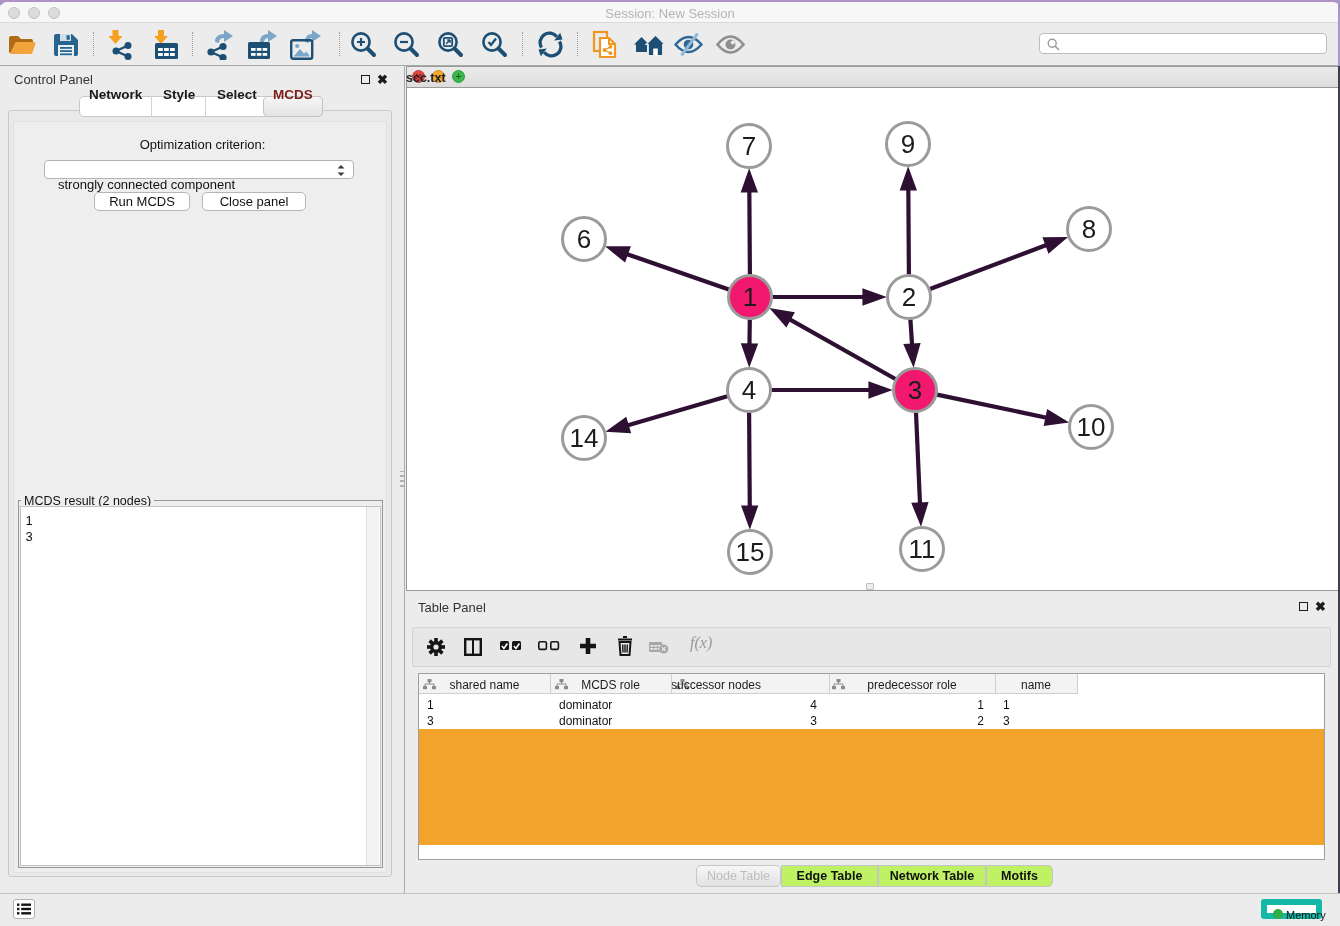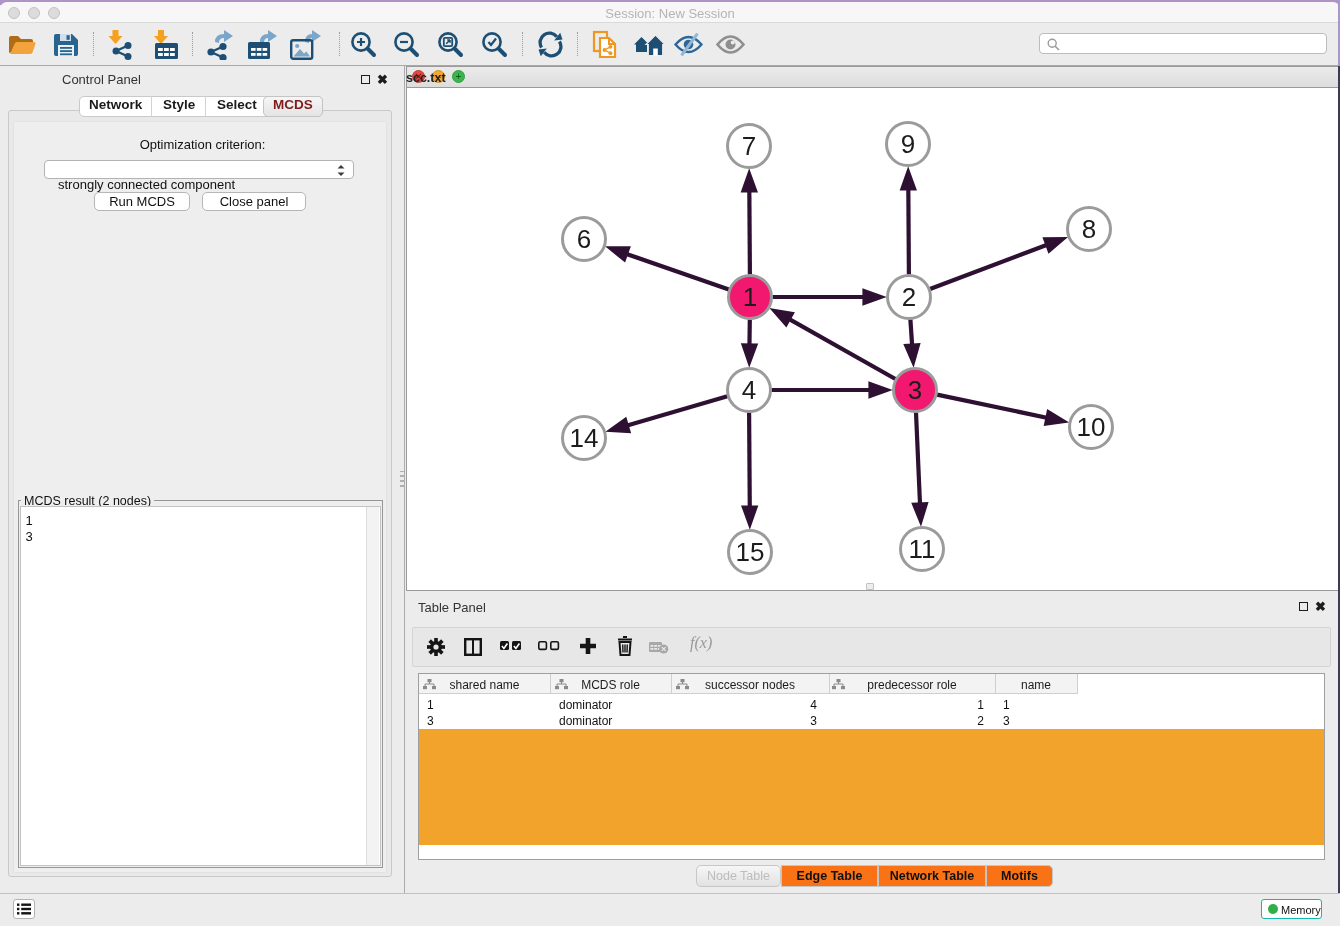--- a/index.html
+++ b/index.html
@@ -6,27 +6,27 @@
 .abs { position:absolute; }
 .ti { position:absolute; }
 #purple { left:0; top:0; width:1340px; height:5px; background:#ae94c6; }
 #titlebar { left:0; top:2px; width:1340px; height:21px; background:#f7f7f7; border-radius:7px 7px 0 0; border-bottom:1px solid #dadada; }
 .tl { position:absolute; top:7px; width:12px; height:12px; border-radius:50%; background:#dcdcdc; border:1px solid #c3c3c3; }
 #apptitle { left:0; top:6px; width:1340px; text-align:center; font-size:13px; color:#b4b4b4; }
 #toolbar { left:0; top:23px; width:1340px; height:43px; background:#ececec; border-bottom:1px solid #a8a8a8; }
 .sep { position:absolute; top:32px; height:24px; width:0; border-left:1.5px dotted #9d9d9d; }
 #search { left:1039px; top:33px; width:288px; height:21px; background:#fff; border:1px solid #bcbcbc; border-radius:4px; }
 #cpanel { left:0; top:66px; width:405px; height:827px; background:#ececec; border-right:1px solid #ababab; }
-#cptitle { left:14px; top:72px; font-size:13px; color:#333;margin-left:48px; }
+#cptitle { left:14px; top:72px; font-size:13px; color:#333; }
 .flt { position:absolute; width:9px; height:9px; border:1.6px solid #1c1c1c; background:transparent; }
 .cls { position:absolute; font-size:13px; font-weight:bold; color:#1c1c1c; }
 #cpane { left:8px; top:109.5px; width:383.5px; height:767.5px; background:#e9e9e9; border:1px solid #c9c9c9; border-radius:3px; }
 #cpane2 { left:12.5px; top:121px; width:374.5px; height:752px; background:#eeeeee; border:1px solid #e2e2e2; border-radius:2px; }
 #tabs { left:79px; top:96px; width:244px; height:21px; background:#fff; border:1px solid #c9c9c9; border-radius:5px; }
-.tabt { position:absolute; top:97px; font-size:13.5px; font-weight:bold; color:#1a1a1a; }
+.tabt { position:absolute; top:87px; font-size:13.5px; font-weight:bold; color:#1a1a1a; }
 .tabsep { position:absolute; top:96px; height:21px; border-left:1px solid #d2d2d2; }
 #mcdstab { left:263px; top:96px; width:59.5px; height:21px; background:linear-gradient(#f6f6f6,#e4e4e4); border:1px solid #c4c4c4; border-radius:5px; }
 #optlabel { left:0; top:137px; width:405px; text-align:center; font-size:13px; color:#111; }
 #select { left:44px; top:160px; width:310px; height:19px; background:#fff; border:1px solid #b3b3b3; border-radius:4px; font-size:13px; color:#111; }
 .btn { position:absolute; top:192px; height:19px; background:#fff; border:1px solid #b6b6b6; border-radius:5px; font-size:13px; color:#111; text-align:center; line-height:17px; }
 #mcdsbox { left:17.5px; top:500px; width:365.5px; height:368px; border:1px solid #969696; }
 #mcdsboxtitle { left:21px; top:493.5px; background:#eeeeee; padding:0 3px; font-size:12.5px; color:#111; }
 #mcdsinner { left:19.5px; top:506px; width:361px; height:360px; background:#fff; border:1px solid #c2c2c2; font-size:13px; color:#111; line-height:15.5px; padding:6px 0 0 5px; }
 #mcdssb { left:366px; top:507px; width:13px; height:358px; background:#f3f3f3; border-left:1px solid #dddddd; }
 #netwin { left:406px; top:66px; width:934px; height:525px; border:1px solid #9a9a9a; border-right:none; background:#fff; }
@@ -36,25 +36,25 @@
 #tpanel { left:406px; top:592px; width:934px; height:301px; background:#ececec; }
 #tptitle { left:418px; top:600px; font-size:13px; color:#333; }
 #ttool { left:412px; top:627px; width:919px; height:40px; background:#e7e7e7; border:1px solid #d4d4d4; border-radius:2px; }
 #fx { left:690px; top:634px; font-family:"Liberation Serif",serif; font-style:italic; font-size:16px; color:#9a9a9a; }
 #ttable { left:418px; top:673px; width:907px; height:187px; background:#fff; border:1px solid #9f9f9f; }
 #thead { left:419px; top:674px; width:658px; height:20px; background:#f3f3f3; border-bottom:1px solid #cfcfcf; }
 .hsep { position:absolute; top:674px; height:20px; border-left:1px solid #cfcfcf; }
 .htxt { position:absolute; top:678px; font-size:12px; color:#1c1c1c; }
 .cell { position:absolute; font-size:12px; color:#111; }
 #orange { left:419px; top:729px; width:905px; height:116px; background:#f2a32b; }
-.btab { position:absolute; top:865px; height:21.5px; background:#f97316; border:1px solid #c6c6c6; font-size:12.5px; font-weight:bold; color:#111; text-align:center; }
+.btab { position:absolute; top:865px; height:21.5px; background:#bef264; border:1px solid #c6c6c6; font-size:12.5px; font-weight:bold; color:#111; text-align:center; }
 #ntab { left:696px; top:865px; width:85px; height:21.5px; background:linear-gradient(#f6f6f6,#e2e2e2); border:1px solid #c6c6c6; border-radius:5px; font-size:12.5px; font-weight:normal; color:#bdbdbd; text-align:center; line-height:20px; }
 #statusbar { left:0; top:893px; width:1340px; height:33px; background:#ececec; border-top:1px solid #c2c2c2; }
 #listbtn { left:13px; top:899px; width:22px; height:20px; background:#fff; border:1px solid #b3b3b3; border-radius:3px; }
-#membtn { left:1261px; top:899px; width:61px; height:20px; background:#fff; border:1px solid #14b8a6; border-radius:3px; font-size:11.5px; color:#111; }
+#membtn { left:1261px; top:899px; width:61px; height:20px; background:#fff; border:6px solid #14b8a6; border-radius:3px; font-size:11.5px; color:#111; }
 </style></head><body>
 <div class="abs" id="purple"></div>
 <div class="abs" id="titlebar"></div>
 <div class="tl" style="left:8px"></div>
 <div class="tl" style="left:28px"></div>
 <div class="tl" style="left:47.5px"></div>
 <div class="abs" id="apptitle">Session: New Session</div>
 <div class="abs" id="toolbar"></div>
 <svg class="ti" style="left:7px;top:33px" width="30" height="24" viewBox="0 0 30 24">
     <path d="M2 20 L2 5 Q2 3 4 3 L11 3 L14 6 L24 6 Q26 6 26 8 L26 10 Z" fill="#b06c14"></path>
@@ -372,21 +372,21 @@
 <svg class="ti" style="left:832px;top:679px" width="13" height="11" viewBox="0 0 13 11">
     <g fill="#8a8a8a">
       <rect x="4.5" y="0" width="4" height="3.2"></rect>
       <rect x="0" y="7" width="4" height="3.2"></rect>
       <rect x="9" y="7" width="4" height="3.2"></rect>
       <path d="M6.5 3 L6.5 5 M2 7 L2 5 L11 5 L11 7" stroke="#8a8a8a" stroke-width="1" fill="none"></path>
     </g>
   </svg>
 <div class="htxt" style="left:419px;width:131px;text-align:center">shared name</div>
 <div class="htxt" style="left:550px;width:121px;text-align:center">MCDS role</div>
-<div class="htxt" style="left:671px;width:158px;text-align:center">successor nodes</div>
+<div class="htxt" style="left:671px;width:158px;text-align:left">successor nodes</div>
 <div class="htxt" style="left:829px;width:166px;text-align:center">predecessor role</div>
 <div class="htxt" style="left:995px;width:82px;text-align:center">name</div>
 <div class="hsep" style="left:550px"></div>
 <div class="hsep" style="left:671px"></div>
 <div class="hsep" style="left:829px"></div>
 <div class="hsep" style="left:995px"></div>
 <div class="hsep" style="left:1077px"></div>
 <div class="cell" style="left:427px;top:698px">1</div>
 <div class="cell" style="left:559px;top:698px">dominator</div>
 <div class="cell" style="left:671px;top:698px;width:146px;text-align:right">4</div>

